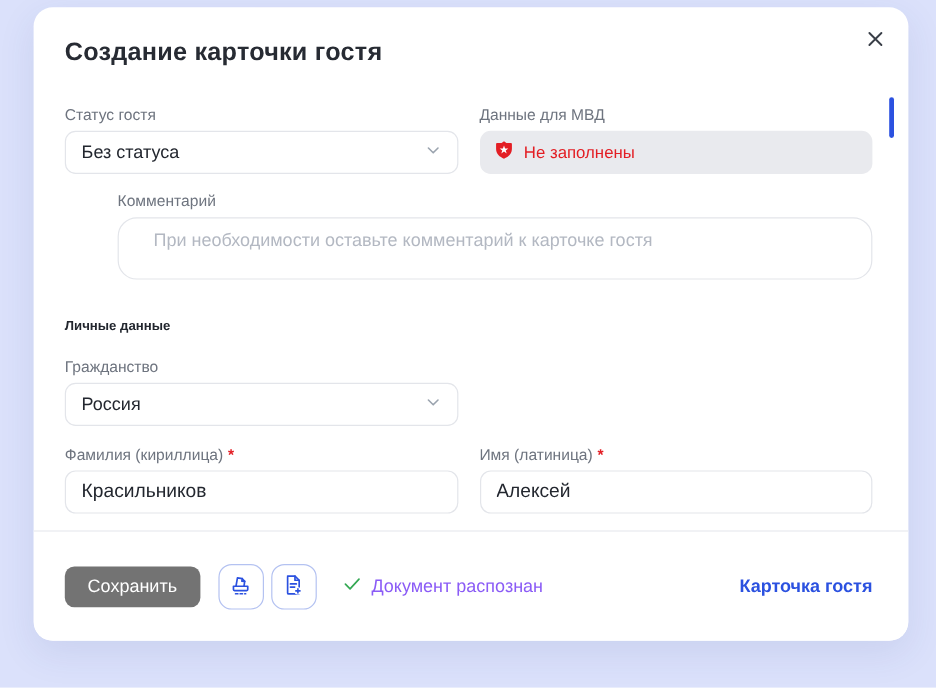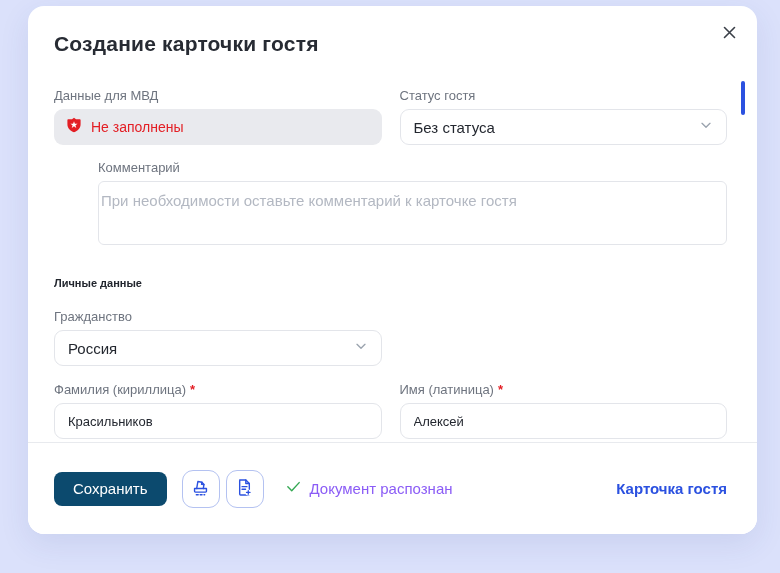--- a/index.html
+++ b/index.html
@@ -73,24 +73,24 @@
     border-radius: 9px;
     display: flex;
     align-items: center;
     gap: 9px;
     padding: 0 12px;
   }
   .badge-text { font-size: 14px; color: #e31e24; font-weight: 500; }
   .comment-field { margin-top: 15px; margin-left: 44px; }
   .comment-area {
     width: 100%;
-    height: 64px;
+    height: 52px;
     border: 1px solid #e3e5ea;
-    border-radius: 6px;
-    padding: 10px 2px;
+    border-radius: 16px;
+    padding: 10px 29px;
     font-family: inherit;
     font-size: 15px;
     color: #23272f;
     resize: none;
     outline: none;
   }
   .comment-area::placeholder { color: #b3b8c2; }
   .section-heading {
     margin-top: 28px;
     font-size: 11px;
@@ -99,21 +99,21 @@
   }
   .half-field { margin-top: 20px; width: calc(50% - 9px); }
   .names-row { margin-top: 16px; }
   .text-input {
     width: 100%;
     height: 36px;
     border: 1px solid #e3e5ea;
     border-radius: 9px;
     padding: 0 13px;
     font-family: inherit;
-    font-size: 13px;
+    font-size: 16px;
     color: #23272f;
     outline: none;
     background: #fff;
   }
   .scroll-thumb {
     position: absolute;
     right: 12px; top: 75px;
     width: 4px; height: 34px;
     border-radius: 2px;
     background: #2b51e0;
@@ -122,21 +122,21 @@
     flex: 0 0 92px;
     border-top: 1px solid #e8eaee;
     display: flex;
     align-items: center;
     padding: 0 30px 0 26px;
     background: #fff;
   }
   .save-btn {
     height: 34px;
     padding: 0 19px;
-    background: #0c4a6e;
+    background: #737373;
     color: #fff;
     border: none;
     border-radius: 8px;
     font-family: inherit;
     font-size: 15px;
     font-weight: 500;
     cursor: pointer;
   }
   .icon-btn {
     width: 38px; height: 38px;
@@ -174,41 +174,41 @@
           <path d="M2.5 2.5 L12.5 12.5 M12.5 2.5 L2.5 12.5" stroke="#3a3f48" stroke-width="1.6" stroke-linecap="round" fill="none"></path>
         </svg>
       </span>
     </button>
 
     <div class="modal-body">
 
       <h1 class="modal-title">Создание карточки гостя</h1>
 
       <div class="grid-2 mt-row1">
+        <div>
+          <div class="field-label">Статус гостя</div>
+          <div class="select-control">
+            <span class="select-value">Без статуса</span>
+            <span>
+              <svg width="16" height="16" viewBox="0 0 24 24" fill="none">
+                <polyline points="6,9.5 12,15.5 18,9.5" stroke="#9aa3ae" stroke-width="2" stroke-linecap="round" stroke-linejoin="round"></polyline>
+              </svg>
+            </span>
+          </div>
+        </div>
         <div>
           <div class="field-label">Данные для МВД</div>
           <div class="badge-control">
             <span>
               <svg width="16" height="16" viewBox="0 0 16 16">
                 <path d="M8 0.8 L10 2.2 H13.6 C14.2 2.2 14.6 2.6 14.6 3.2 V7.2 C14.6 11.2 11.6 13.9 8 15.2 C4.4 13.9 1.4 11.2 1.4 7.2 V3.2 C1.4 2.6 1.8 2.2 2.4 2.2 H6 Z" fill="#e31e24"></path>
                 <polygon points="8,4.2 8.9,6.7 11.6,6.75 9.45,8.35 10.25,10.95 8,9.35 5.75,10.95 6.55,8.35 4.4,6.75 7.1,6.7" fill="#ffffff"></polygon>
               </svg>
             </span>
             <span class="badge-text">Не заполнены</span>
-          </div>
-        </div>
-        <div>
-          <div class="field-label">Статус гостя</div>
-          <div class="select-control">
-            <span class="select-value">Без статуса</span>
-            <span>
-              <svg width="16" height="16" viewBox="0 0 24 24" fill="none">
-                <polyline points="6,9.5 12,15.5 18,9.5" stroke="#9aa3ae" stroke-width="2" stroke-linecap="round" stroke-linejoin="round"></polyline>
-              </svg>
-            </span>
           </div>
         </div>
       </div>
 
       <div class="comment-field">
         <div class="field-label">Комментарий</div>
         <textarea class="comment-area" placeholder="При необходимости оставьте комментарий к карточке гостя" style=""></textarea>
       </div>
 
       <h2 class="section-heading">Личные данные</h2>

